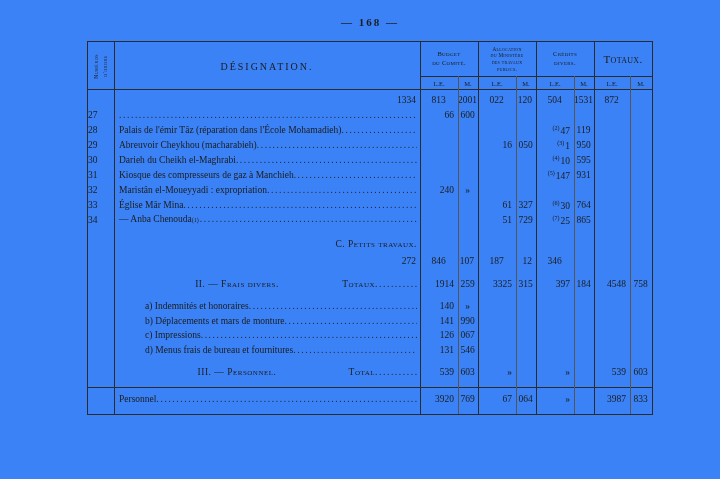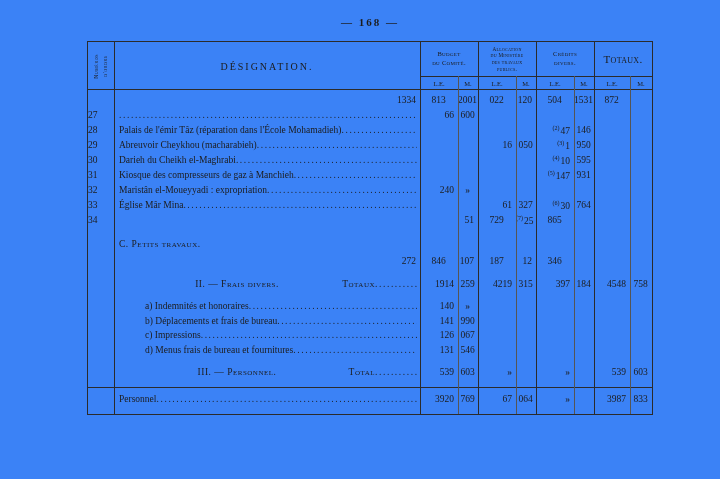--- a/index.html
+++ b/index.html
@@ -44,21 +44,21 @@
   .fill { flex: 1 1 auto; }
   .dots { flex: 1 1 auto; overflow: hidden; height: 12px; }
   .dots::before { content: "....................................................................................................."; letter-spacing: 1.6px; }
   .right-align .dots { flex: 0 0 42px; }
   .indent .lbl { padding-left: 26px; }
   .le { text-align: right; padding-right: 4px; }
   .m { text-align: center; padding-right: 1px; }
   sup.note { font-size: 6px; vertical-align: super; margin-right: 1px; }
 
   .section-row { margin: 9px 0 3px; }
-  .section-row .cell-des { justify-content: flex-start; }
+  .section-row .cell-des { justify-content: flex-end; }
   .sc { font-variant: small-caps; letter-spacing: 0.5px; }
   .total-row { margin: 8px 0 8px; }
   .center-lbl { position: absolute; left: 20px; right: 80px; text-align: center; font-variant: small-caps; letter-spacing: 0.5px; }
   .rule-row { height: 1px; background: #2b2b2b; margin: 4px 0 3px; }
 </style>
 </head>
 <body>
 
 <div class="page">
   <div class="pageno">— 168 —</div>
@@ -146,21 +146,21 @@
             <div class="cell cell-num">28</div>
             <div class="cell cell-des">
               <span class="lbl">Palais de l'émir Tâz (réparation dans l'École Mohamadieh)</span>
               <span class="dots"></span>
             </div>
             <div class="cell le"></div>
             <div class="cell m"></div>
             <div class="cell le"></div>
             <div class="cell m"></div>
             <div class="cell le"><sup class="note">(2)</sup>47</div>
-            <div class="cell m">146</div>
+            <div class="cell m">119</div>
             <div class="cell le"></div>
             <div class="cell m"></div>
           </div>
           <div class="row data-row">
             <div class="cell cell-num">29</div>
             <div class="cell cell-des">
               <span class="lbl">Abreuvoir Cheykhou (macharabieh)</span>
               <span class="dots"></span>
             </div>
             <div class="cell le"></div>
@@ -227,20 +227,25 @@
             <div class="cell m"></div>
             <div class="cell le">61</div>
             <div class="cell m">327</div>
             <div class="cell le"><sup class="note">(6)</sup>30</div>
             <div class="cell m">764</div>
             <div class="cell le"></div>
             <div class="cell m"></div>
           </div>
           <div class="row data-row">
             <div class="cell cell-num">34</div>
+            <div class="cell cell-des">
+              <span class="lbl">—  Anba Chenouda</span>
+              <sup class="note">(1)</sup>
+              <span class="dots"></span>
+            </div>
             <div class="cell le"></div>
             <div class="cell m"></div>
             <div class="cell le">51</div>
             <div class="cell m">729</div>
             <div class="cell le"><sup class="note">(7)</sup>25</div>
             <div class="cell m">865</div>
             <div class="cell le"></div>
             <div class="cell m"></div>
           </div>
           <div class="row section-row">
@@ -271,21 +276,21 @@
           <div class="row total-row right-align">
             <div class="cell cell-num"></div>
             <div class="cell cell-des">
               <span class="center-lbl">II. — Frais divers.</span>
               <span class="fill"></span>
               <span class="lbl sc">Totaux</span>
               <span class="dots"></span>
             </div>
             <div class="cell le">1914</div>
             <div class="cell m">259</div>
-            <div class="cell le">4219</div>
+            <div class="cell le">3325</div>
             <div class="cell m">315</div>
             <div class="cell le">397</div>
             <div class="cell m">184</div>
             <div class="cell le">4548</div>
             <div class="cell m">758</div>
           </div>
           <div class="row data-row indent">
             <div class="cell cell-num"></div>
             <div class="cell cell-des">
               <span class="lbl">a) Indemnités et honoraires</span>
@@ -296,21 +301,21 @@
             <div class="cell le"></div>
             <div class="cell m"></div>
             <div class="cell le"></div>
             <div class="cell m"></div>
             <div class="cell le"></div>
             <div class="cell m"></div>
           </div>
           <div class="row data-row indent">
             <div class="cell cell-num"></div>
             <div class="cell cell-des">
-              <span class="lbl">b) Déplacements et frais de bureau</span>
+              <span class="lbl">b) Déplacements et mars de monture</span>
               <span class="dots"></span>
             </div>
             <div class="cell le">141</div>
             <div class="cell m">990</div>
             <div class="cell le"></div>
             <div class="cell m"></div>
             <div class="cell le"></div>
             <div class="cell m"></div>
             <div class="cell le"></div>
             <div class="cell m"></div>

